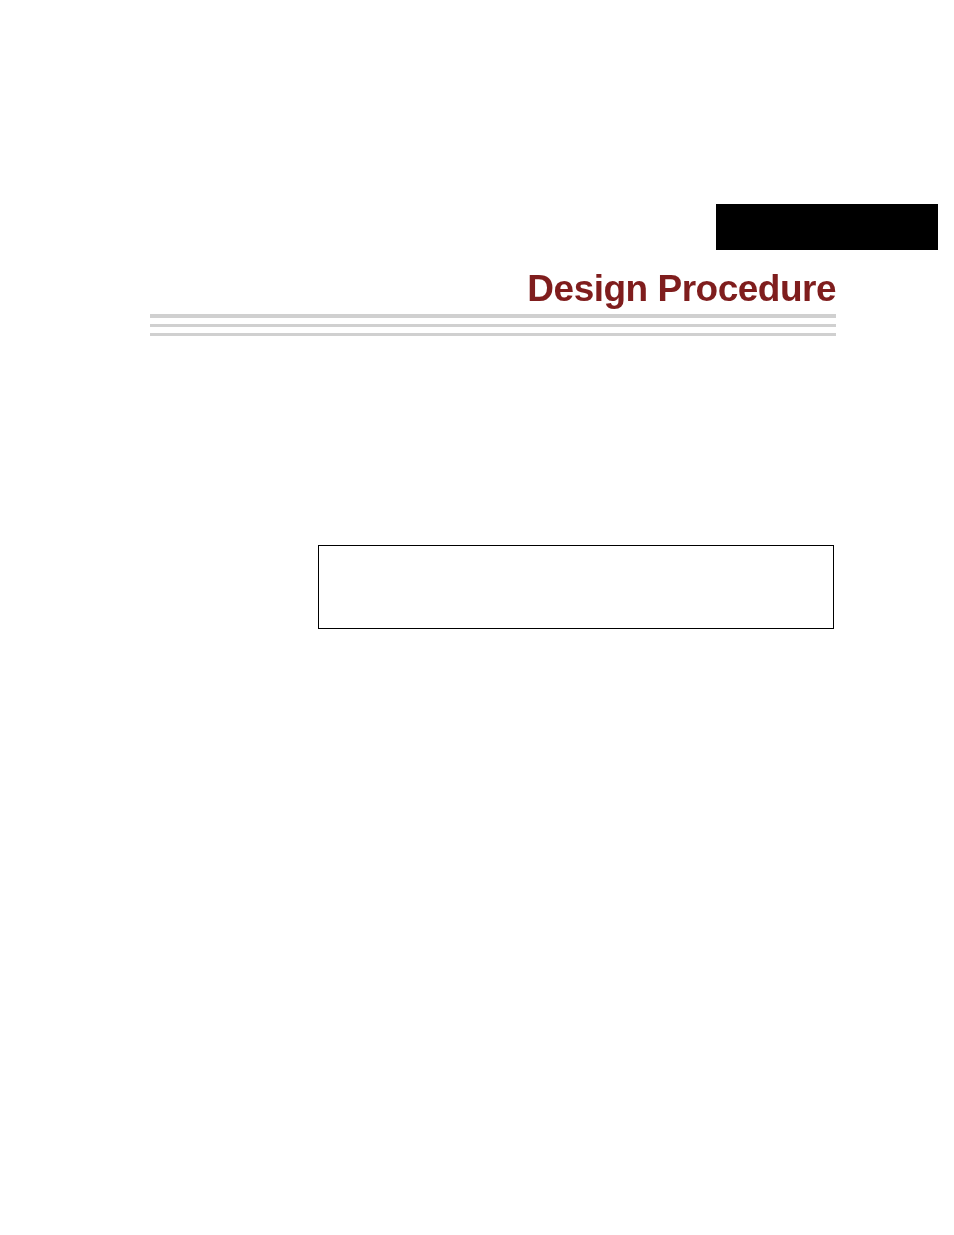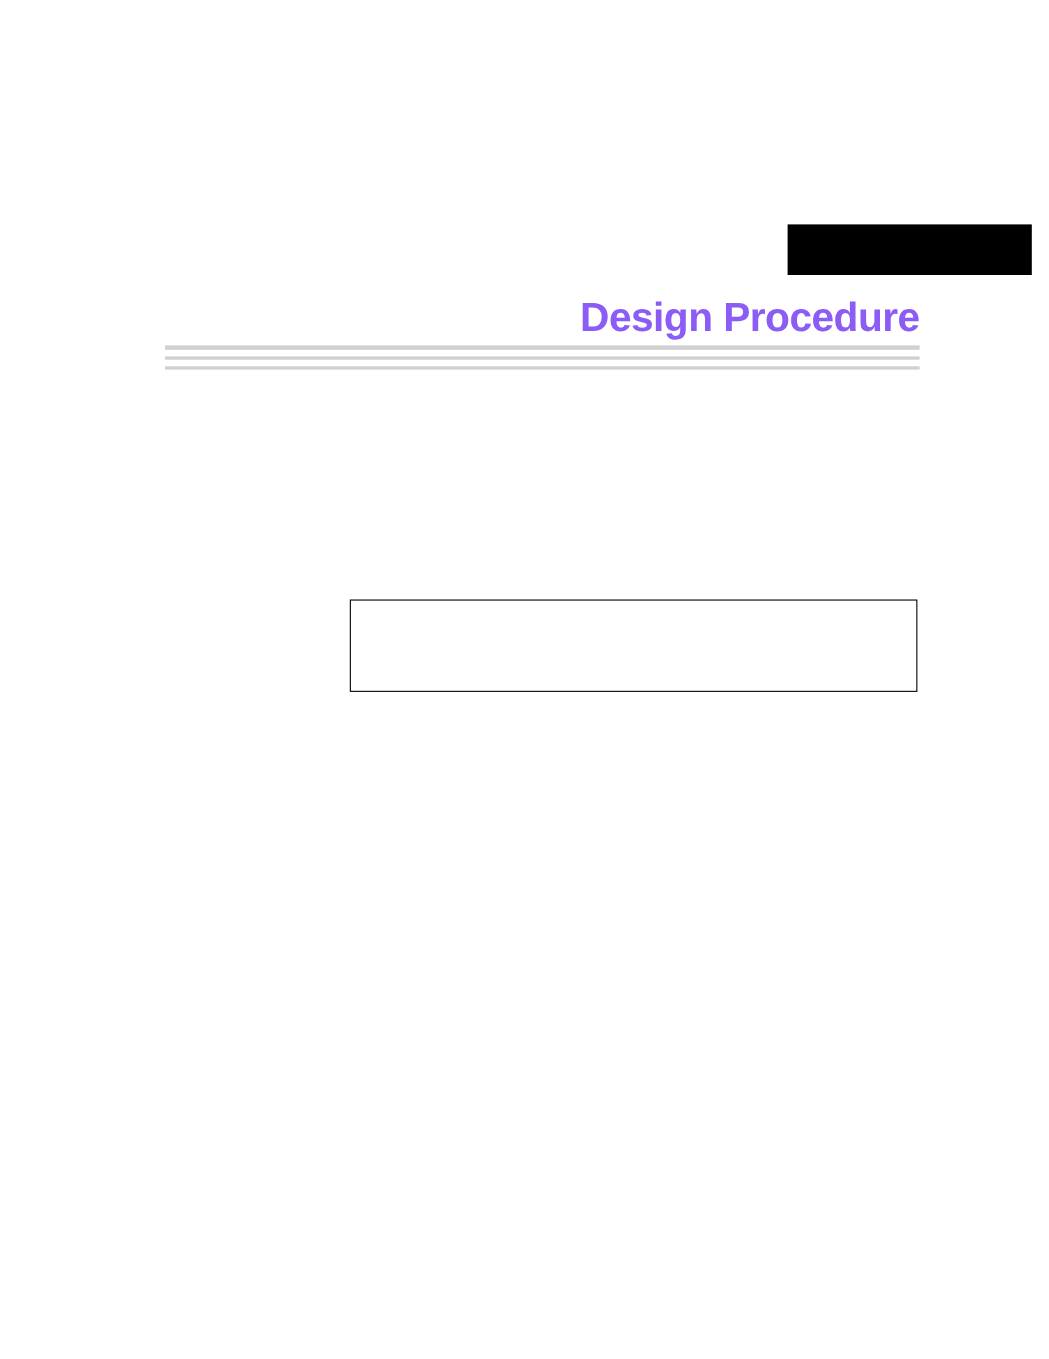--- a/index.html
+++ b/index.html
@@ -24,21 +24,21 @@
     height: 46px;
     background: #000;
   }
   .main-title {
     position: absolute;
     top: 268px;
     right: 118px;
     font-size: 37px;
     font-weight: 700;
     letter-spacing: -0.5px;
-    color: #8b5cf6;
+    color: #7f1d1d;
     text-align: right;
     font-family: "Helvetica Neue", Helvetica, Arial, sans-serif;
   }
   .rules {
     position: absolute;
     top: 314px;
     left: 150px;
     right: 118px;
   }
   .rule {

